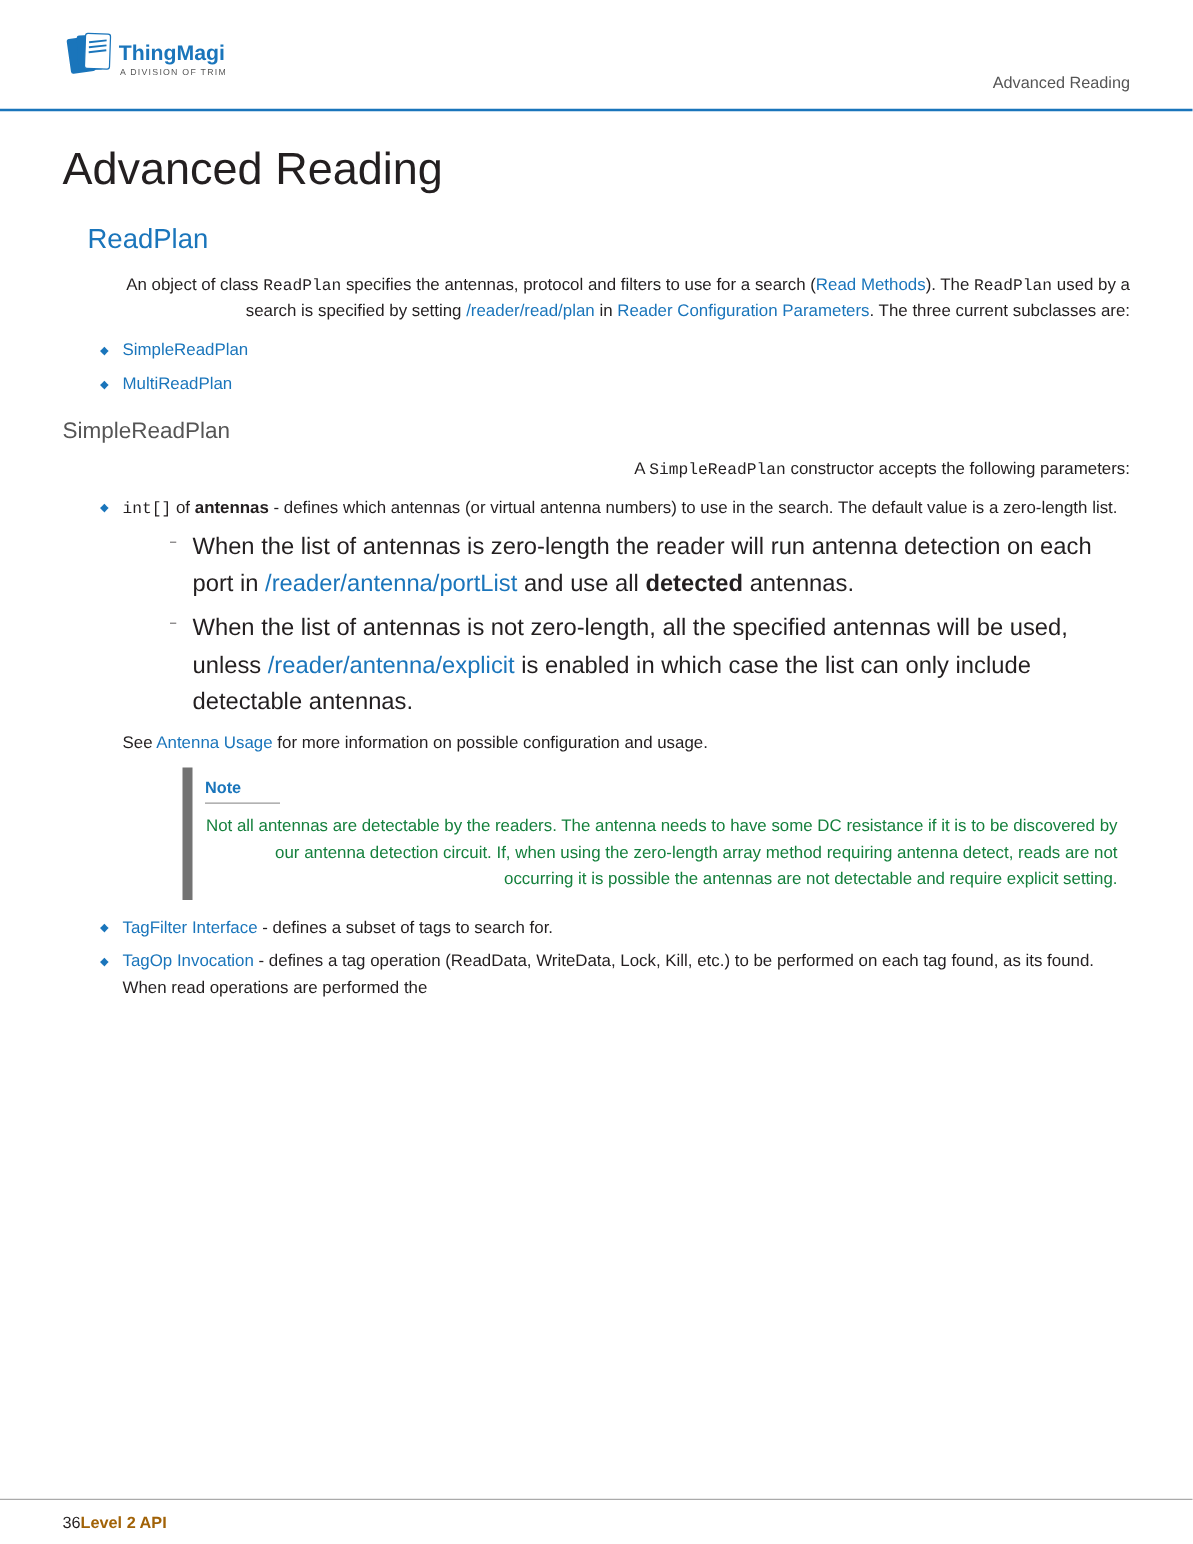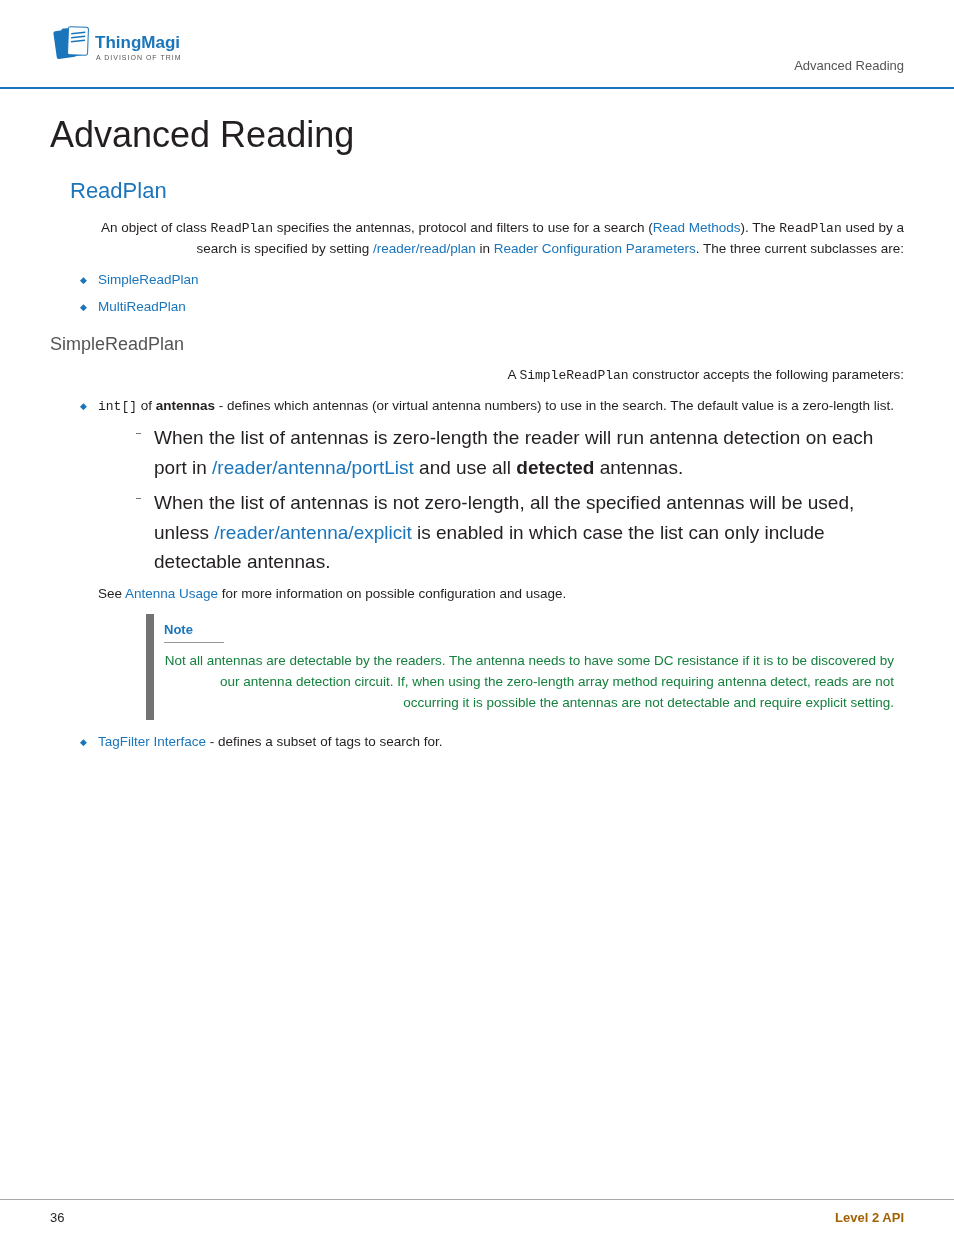--- a/index.html
+++ b/index.html
@@ -146,21 +146,20 @@
       font-size: 13.5px;
       line-height: 1.55;
       color: #15803d;
       margin-top: 4px;
       text-align: right;
     }
     
     .footer {
       border-top: 1px solid #aaa;
       display: flex;
-      justify-content: space-between;
       padding: 10px 50px;
       margin-top: auto;
     }
     .footer-left {
       font-size: 13px;
       color: #231f20;
     }
     .footer-right {
       font-size: 13px;
       color: #a16207;
@@ -249,20 +248,24 @@
             <div class="note-label">Note</div>
             <p class="note-text">Not all antennas are detectable by the readers. The antenna needs to have some DC resistance if it is to be discovered by our antenna detection circuit. If, when using the zero-length array method requiring antenna detect, reads are not occurring it is possible the antennas are not detectable and require explicit setting.</p>
           </div>
         </li>
 
         <li>
           <a class="link">TagFilter Interface</a>
           <span> - defines a subset of tags to search for.</span>
         </li>
 
+        <li>
+          <a class="link">TagOp Invocation</a>
+          <span> - defines a tag operation (ReadData, WriteData, Lock, Kill, etc.) to be performed on each tag found, as its found. When read operations are performed the</span>
+        </li>
 
       </ul>
     </div>
 
   </div>
 
   <div class="footer">
     <span class="footer-left">36</span>
     <span class="footer-right">Level 2 API</span>
   </div>

